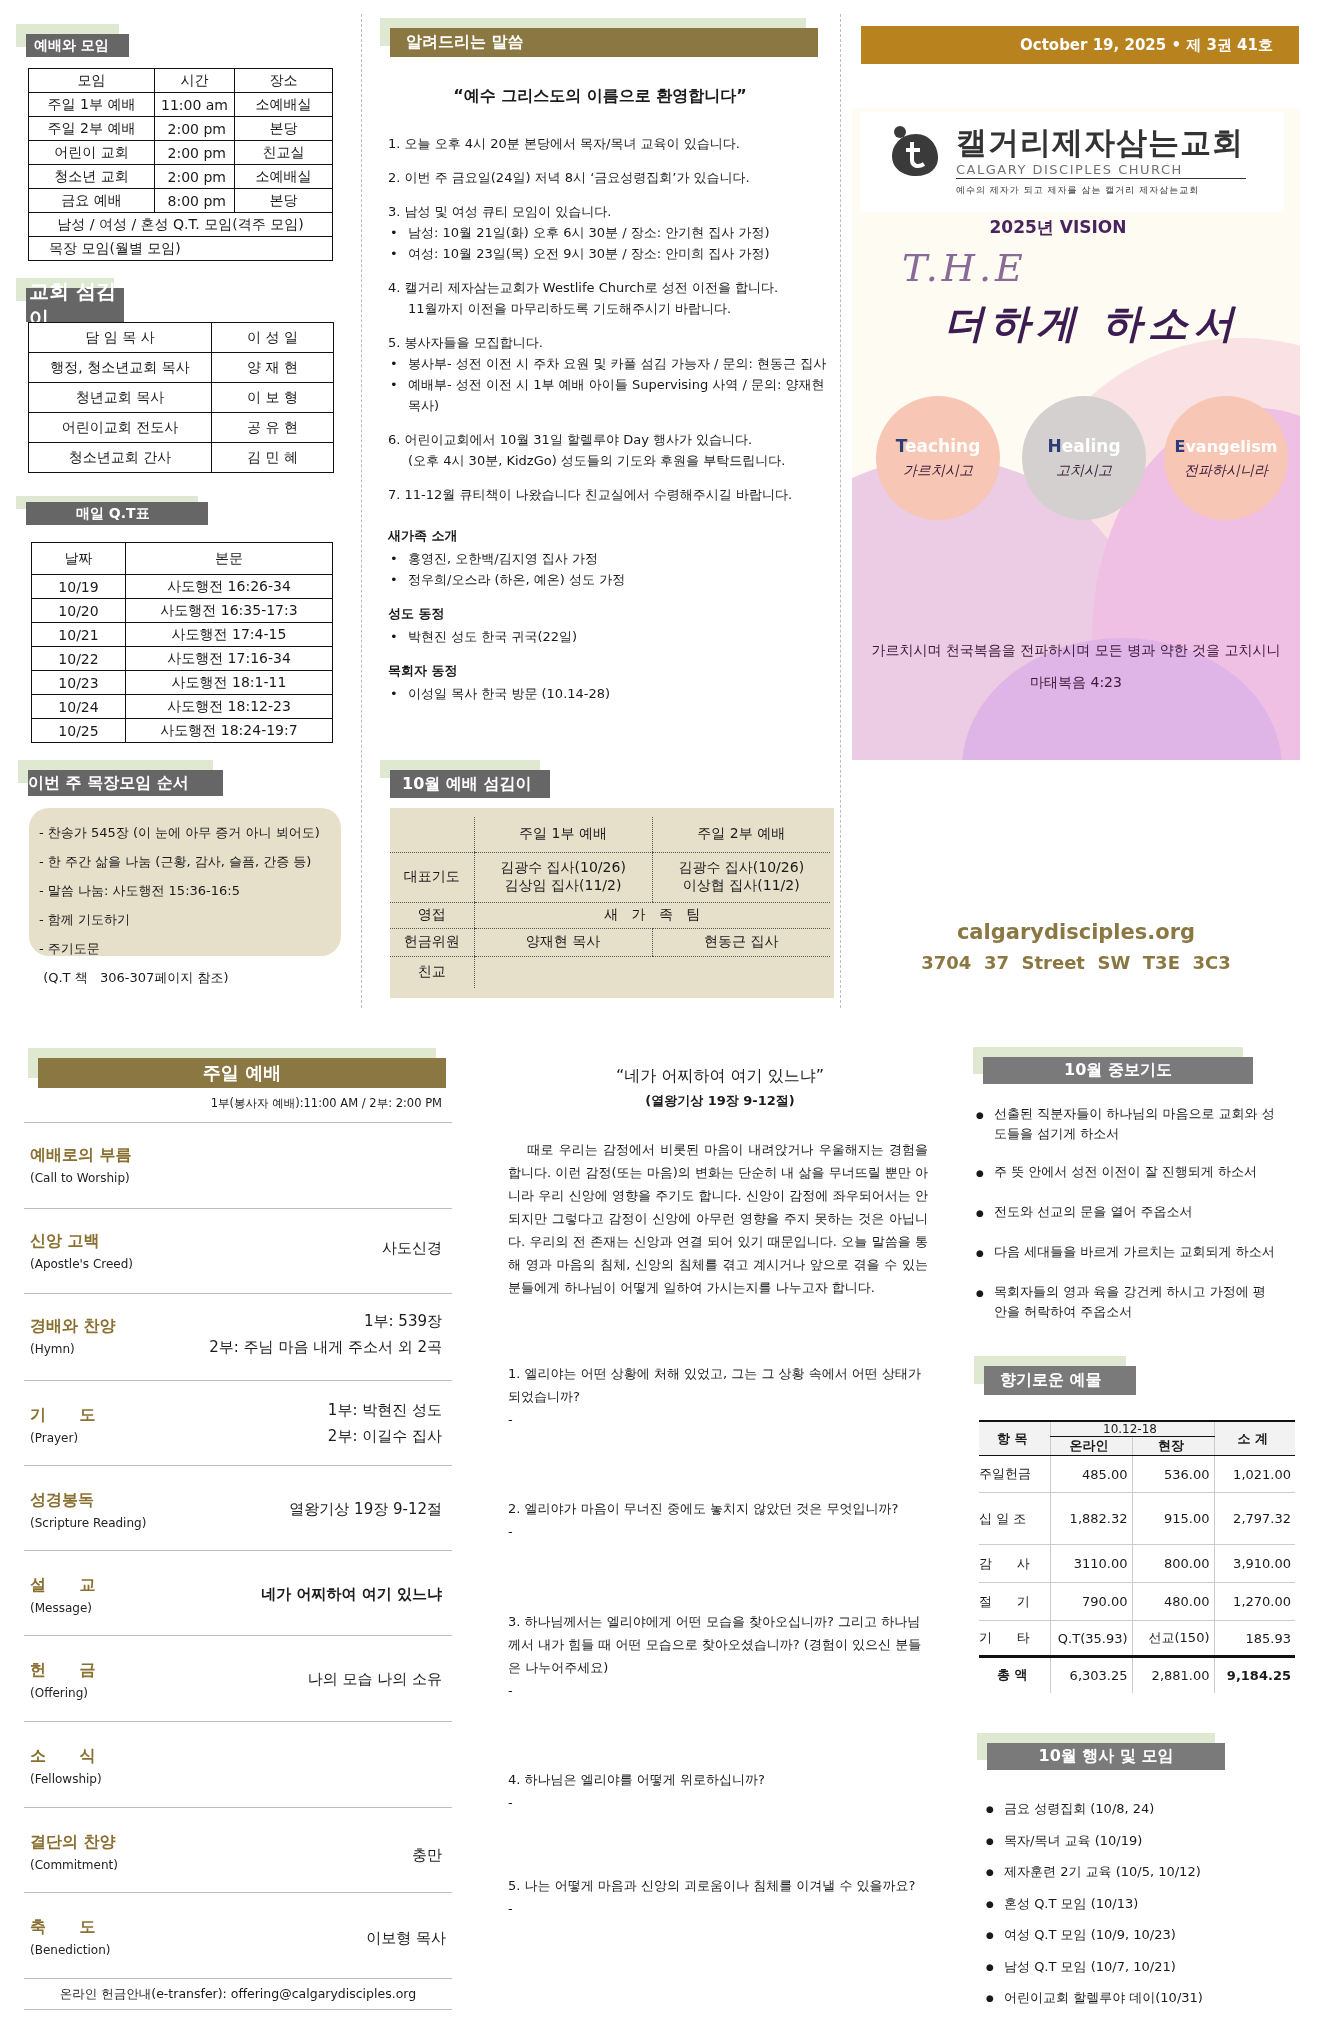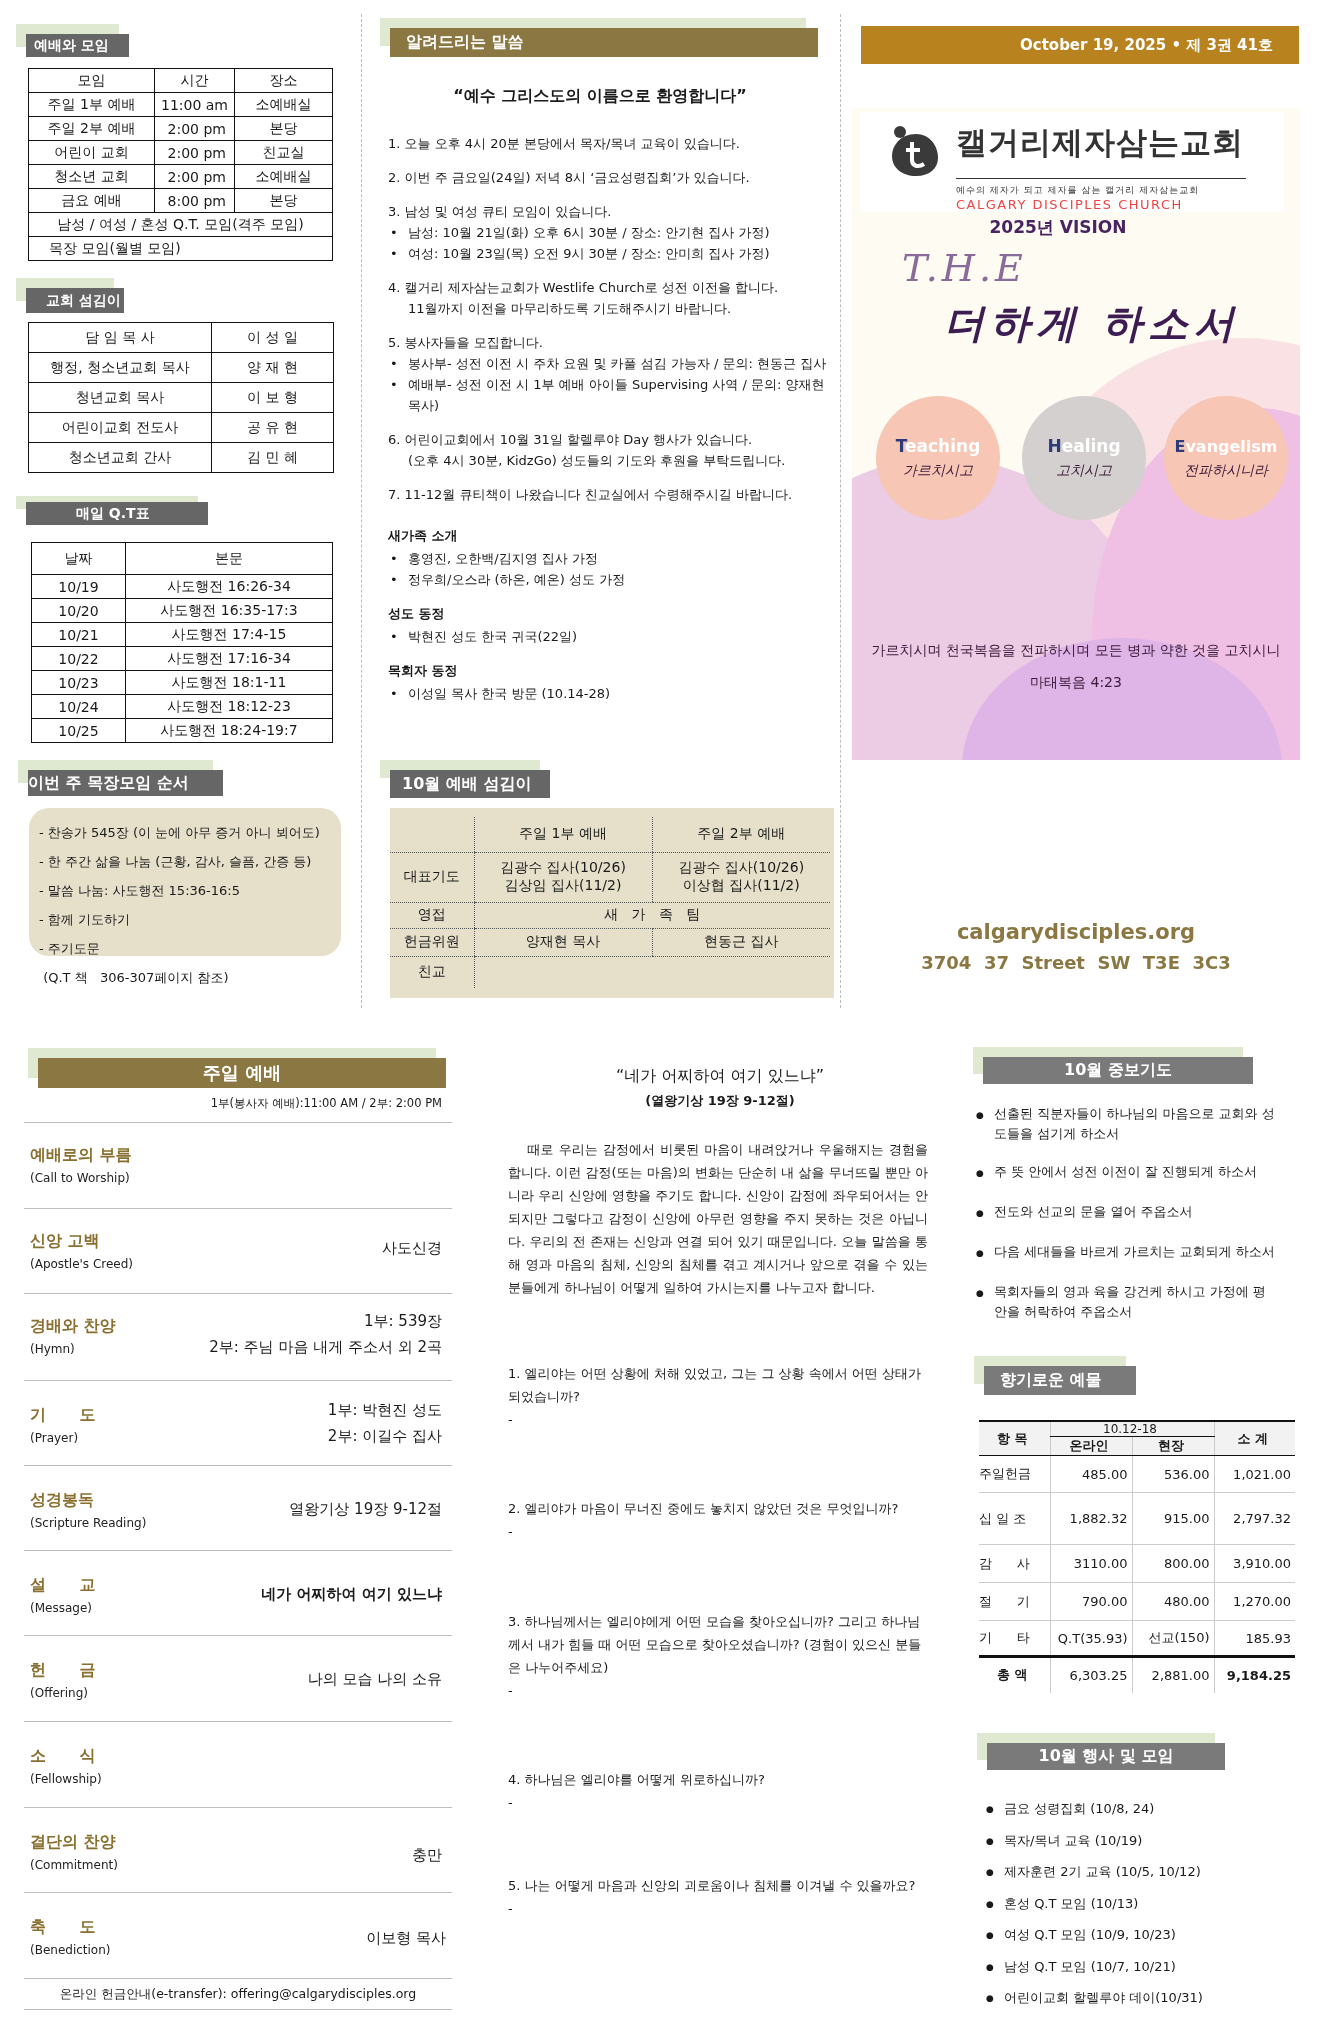--- a/index.html
+++ b/index.html
@@ -104,21 +104,21 @@
         <td colspan="3">남성 / 여성 / 혼성 Q.T. 모임(격주 모임)</td>
       </tr>
   <tr>
         <td colspan="3" style="text-align:left;padding-left:20px">목장 모임(월별 모임)</td>
       </tr>
 </tbody>
   </table>
 
 <div class="tag" style="left:16px;top:278px;">
   <div class="shadow" style="left:0;top:0;width:98px;height:23px;"></div>
-  <div class="bar gray" style="left:10px;top:10px;width:98px;height:25px;padding-left:20px;font-size:14px;">교회 섬김이</div>
+  <div class="bar gray" style="left:10px;top:10px;width:98px;height:34px;padding-left:3px;font-size:20px;">교회 섬김이</div>
 </div>
 
 <table class="grid" style="left:28px;top:322px;width:306px;">
   <tbody>
       <tr>
         <td style="width:183px;height:30px">담 임 목 사</td>
         <td>이 성 일</td>
       </tr>
   <tr>
         <td style="height:30px">행정, 청소년교회 목사</td>
@@ -281,21 +281,21 @@
   <div class="abs" style="left:8px;top:4px;width:424px;height:100px;background:#ffffff;"></div>
   <div class="abs" style="left:36px;top:16px;width:58px;height:54px;">
     <svg width="58" height="54" viewBox="0 0 58 54">
       <circle cx="12" cy="8" r="6" fill="#3a3a3a"></circle>
       <path d="M28 10 C12 10 4 22 4 32 C4 44 14 52 28 52 C42 52 50 44 50 34 C50 22 42 10 28 10 Z" fill="#3a3a3a"></path>
       <path d="M24 18 L24 36 C24 42 30 44 36 40" stroke="#fff" stroke-width="4" fill="none"></path>
       <path d="M18 26 L32 26" stroke="#fff" stroke-width="4"></path>
     </svg>
   </div>
   <div class="abs" style="left:104px;top:14px;font-size:31px;font-weight:bold;color:#333;letter-spacing:1px;">캘거리제자삼는교회</div>
-  <div class="abs" style="left:104px;top:54px;font-size:13px;color:#ef4444;letter-spacing:1.5px;margin-top:35px;">CALGARY DISCIPLES CHURCH</div>
+  <div class="abs" style="left:104px;top:54px;font-size:13px;color:#737373;letter-spacing:1.5px;">CALGARY DISCIPLES CHURCH</div>
   <div class="abs" style="left:104px;top:70px;width:290px;border-top:1.5px solid #333;"></div>
   <div class="abs" style="left:104px;top:76px;font-size:9px;color:#333;letter-spacing:1px;">예수의 제자가 되고 제자를 삼는 캘거리 제자삼는교회</div>
 
   <div class="abs" style="left:0;top:108px;width:412px;text-align:center;font-size:17px;font-weight:bold;color:#4a2460;">2025년 VISION</div>
   <div class="abs" style="left:50px;top:138px;font-size:38px;font-style:italic;color:#8a6a98;letter-spacing:4px;font-family:'DejaVu Serif',serif;">T.H.E</div>
   <div class="abs" style="left:92px;top:188px;font-size:40px;font-style:italic;font-weight:bold;color:#3d1c52;letter-spacing:6px;font-family:'DejaVu Serif',serif;">더하게 하소서</div>
 
   <div class="abs blob" style="left:24px;top:288px;width:124px;height:124px;background:#f7c6b5;display:flex;flex-direction:column;align-items:center;justify-content:center;">
     <div style="font-size:17px;font-weight:bold;"><span style="color:#2b3c78">T</span><span style="color:#fff">eaching</span></div>
     <div style="font-size:14px;font-style:italic;color:#3a1a3a;margin-top:6px">가르치시고</div>

